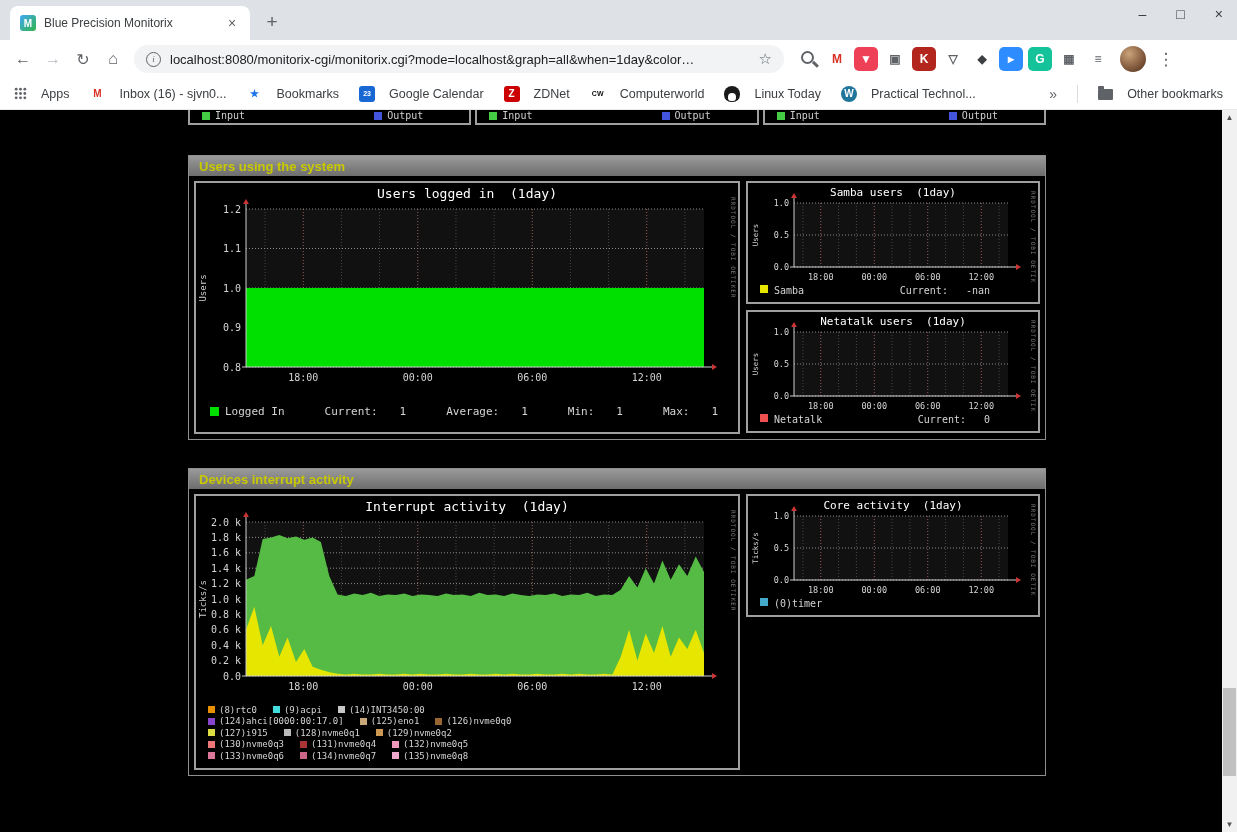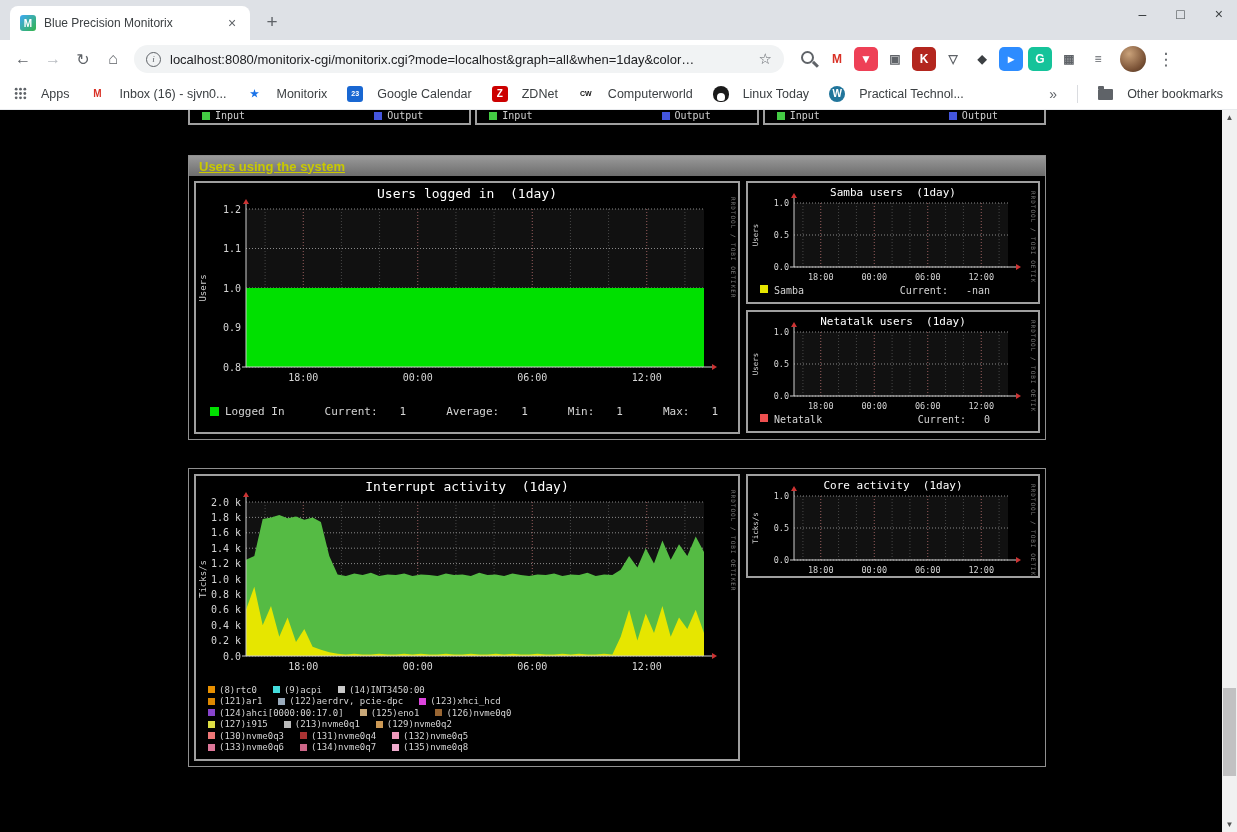--- a/index.html
+++ b/index.html
@@ -62,21 +62,21 @@
   .cut-row { display:flex; gap:4px; }
   .cut-panel { flex:1; height:15px; border:2px solid #9f9f9f; border-top:none; background:#000;
     display:flex; justify-content:space-between; align-items:center; padding:0 46px 2px 12px; }
   .cl { display:flex; gap:5px; align-items:center; font:10px "DejaVu Sans Mono",monospace; color:#cfcfcf; }
   .sq { width:8px; height:8px; display:inline-block; flex:0 0 auto; }
 
   .section { margin-top:30px; border:1px solid #8f8f8f; background:#000; }
   .section.second { margin-top:28px; }
   .sec-head { height:20px; background:linear-gradient(#9a9a9a,#6d6d6d); display:flex;
     align-items:center; padding-left:10px; }
-  .sec-title { color:#c9c900; font-weight:bold; font-size:13px;text-decoration:underline; }
+  .sec-title { color:#c9c900; font-weight:bold; font-size:13px; }
   .sec-body { display:flex; gap:6px; padding:5px; }
   .panel { border:2px solid #9f9f9f; background:#000; }
   .panel.big { width:546px; }
   .side-col { display:flex; flex-direction:column; gap:6px; flex:1; }
   .chart { position:relative; width:100%; }
   .chart.tall { height:206px; }
   .chart.tall2 { height:200px; }
   .chart.short { height:100px; }
   .chart svg { display:block; }
   .chart text { font-family:"DejaVu Sans Mono", monospace; }
@@ -164,21 +164,21 @@
       </svg>
       <span>Apps</span>
     </div>
     <div id="bm-items" style="display:flex;gap:20px;align-items:center;">
         <div class="bm">
           <span class="fav" style="color: rgb(217, 48, 37); background: transparent;">M</span>
           <span>Inbox (16) - sjvn0...</span>
         </div>
         <div class="bm">
           <span class="fav" style="color: rgb(26, 115, 232); background: transparent;">★</span>
-          <span>Monitorix</span>
+          <span>Bookmarks</span>
         </div>
         <div class="bm">
           <span class="fav" style="color: rgb(255, 255, 255); background: rgb(25, 103, 210); font-size: 7px;">23</span>
           <span>Google Calendar</span>
         </div>
         <div class="bm">
           <span class="fav" style="color: rgb(255, 255, 255); background: rgb(204, 0, 0);">Z</span>
           <span>ZDNet</span>
         </div>
         <div class="bm">
@@ -392,20 +392,23 @@
                     <span>Current:</span>
                     <span>0</span>
                   </div>
                 </div>
             </div>
           </div>
         </div>
       </div>
 
       <div class="section second">
+        <div class="sec-head">
+          <span class="sec-title">Devices interrupt activity</span>
+        </div>
         <div class="sec-body">
           <div class="panel big">
             <div class="chart tall2">
                 <svg width="542" height="200">
                   <rect x="50" y="26" width="458" height="154" fill="#111111"></rect>
                   <line x1="69.08333333333333" y1="26" x2="69.08333333333333" y2="180" stroke="#474747" stroke-dasharray="1,2"></line>
                   <line x1="107.25" y1="26" x2="107.25" y2="180" stroke="#9a5f5f" stroke-dasharray="1,2"></line>
                   <line x1="145.41666666666669" y1="26" x2="145.41666666666669" y2="180" stroke="#474747" stroke-dasharray="1,2"></line>
                   <line x1="183.58333333333334" y1="26" x2="183.58333333333334" y2="180" stroke="#474747" stroke-dasharray="1,2"></line>
                   <line x1="221.75" y1="26" x2="221.75" y2="180" stroke="#9a5f5f" stroke-dasharray="1,2"></line>
@@ -463,54 +466,40 @@
                     <span class="sq" style="background: rgb(68, 221, 221);"></span>
                     <span>(9)acpi</span>
                   </div>
                   <div class="ii">
                     <span class="sq" style="background: rgb(200, 200, 200);"></span>
                     <span>(14)INT3450:00</span>
                   </div>
                 </div>
                 <div class="ir">
                   <div class="ii">
-                    <span class="sq" style="background: rgb(221, 136, 0);"></span>
-                    <span>(121)ar1</span>
-                  </div>
-                  <div class="ii">
-                    <span class="sq" style="background: rgb(153, 170, 187);"></span>
-                    <span>(122)aerdrv, pcie-dpc</span>
-                  </div>
-                  <div class="ii">
-                    <span class="sq" style="background: rgb(221, 68, 221);"></span>
-                    <span>(123)xhci_hcd</span>
-                  </div>
-                </div>
-                <div class="ir">
-                  <div class="ii">
                     <span class="sq" style="background: rgb(136, 68, 204);"></span>
                     <span>(124)ahci[0000:00:17.0]</span>
                   </div>
                   <div class="ii">
                     <span class="sq" style="background: rgb(200, 168, 120);"></span>
                     <span>(125)eno1</span>
                   </div>
                   <div class="ii">
                     <span class="sq" style="background: rgb(153, 102, 51);"></span>
                     <span>(126)nvme0q0</span>
                   </div>
                 </div>
                 <div class="ir">
                   <div class="ii">
                     <span class="sq" style="background: rgb(221, 221, 68);"></span>
                     <span>(127)i915</span>
                   </div>
                   <div class="ii">
                     <span class="sq" style="background: rgb(187, 187, 187);"></span>
-                    <span>(213)nvme0q1</span>
+                    <span>(128)nvme0q1</span>
                   </div>
                   <div class="ii">
                     <span class="sq" style="background: rgb(204, 153, 85);"></span>
                     <span>(129)nvme0q2</span>
                   </div>
                 </div>
                 <div class="ir">
                   <div class="ii">
                     <span class="sq" style="background: rgb(238, 119, 119);"></span>
                     <span>(130)nvme0q3</span>
@@ -569,20 +558,26 @@
                     <polygon points="268,81 268,87 273,84" fill="#cc3333"></polygon>
                     <text x="72.75" y="96.5" text-anchor="middle" fill="#d6d6d6" font-size="8.5">18:00</text>
                     <text x="126.25" y="96.5" text-anchor="middle" fill="#d6d6d6" font-size="8.5">00:00</text>
                     <text x="179.75" y="96.5" text-anchor="middle" fill="#d6d6d6" font-size="8.5">06:00</text>
                     <text x="233.25" y="96.5" text-anchor="middle" fill="#d6d6d6" font-size="8.5">12:00</text>
                     <text x="145" y="13" text-anchor="middle" fill="#ffffff" font-size="11">Core activity&nbsp; (1day)</text>
                     <text x="10" y="52" text-anchor="middle" fill="#d0d0d0" font-size="7.5" transform="rotate(-90 10 52)">Ticks/s</text>
                     <text x="283" y="8" text-anchor="start" fill="#7d7d7d" font-size="6" letter-spacing="1" transform="rotate(90 283 8)">RRDTOOL / TOBI OETIKER</text>
                   </svg>
                 </div>
+              <div class="sm-legend" id="legend-core">
+                  <div class="sm-left">
+                    <span class="sq" style="background: rgb(68, 170, 204);"></span>
+                    <span>(0)timer</span>
+                  </div>
+                </div>
             </div>
           </div>
         </div>
       </div>
 
     </div>
   </div>
 
   <div class="scrollbar">
     <div class="sb-btn c">▲</div>

